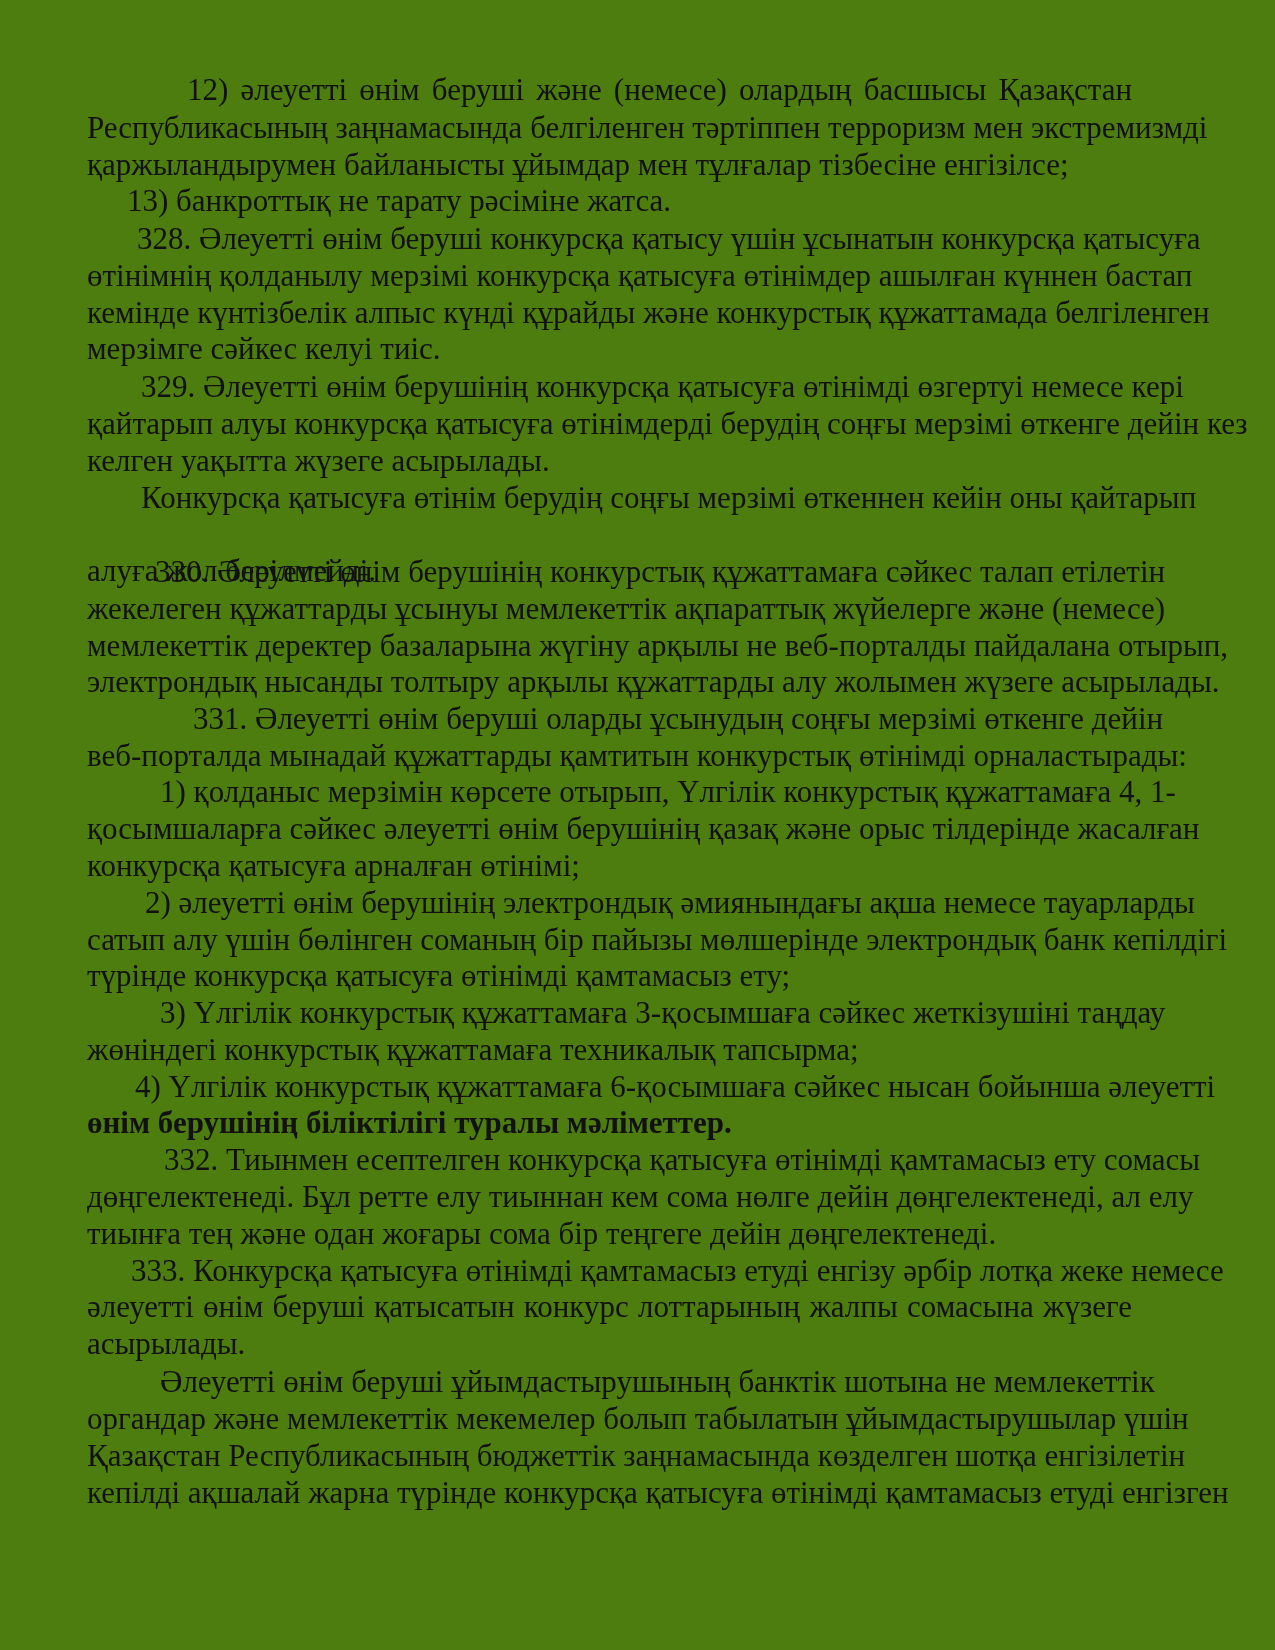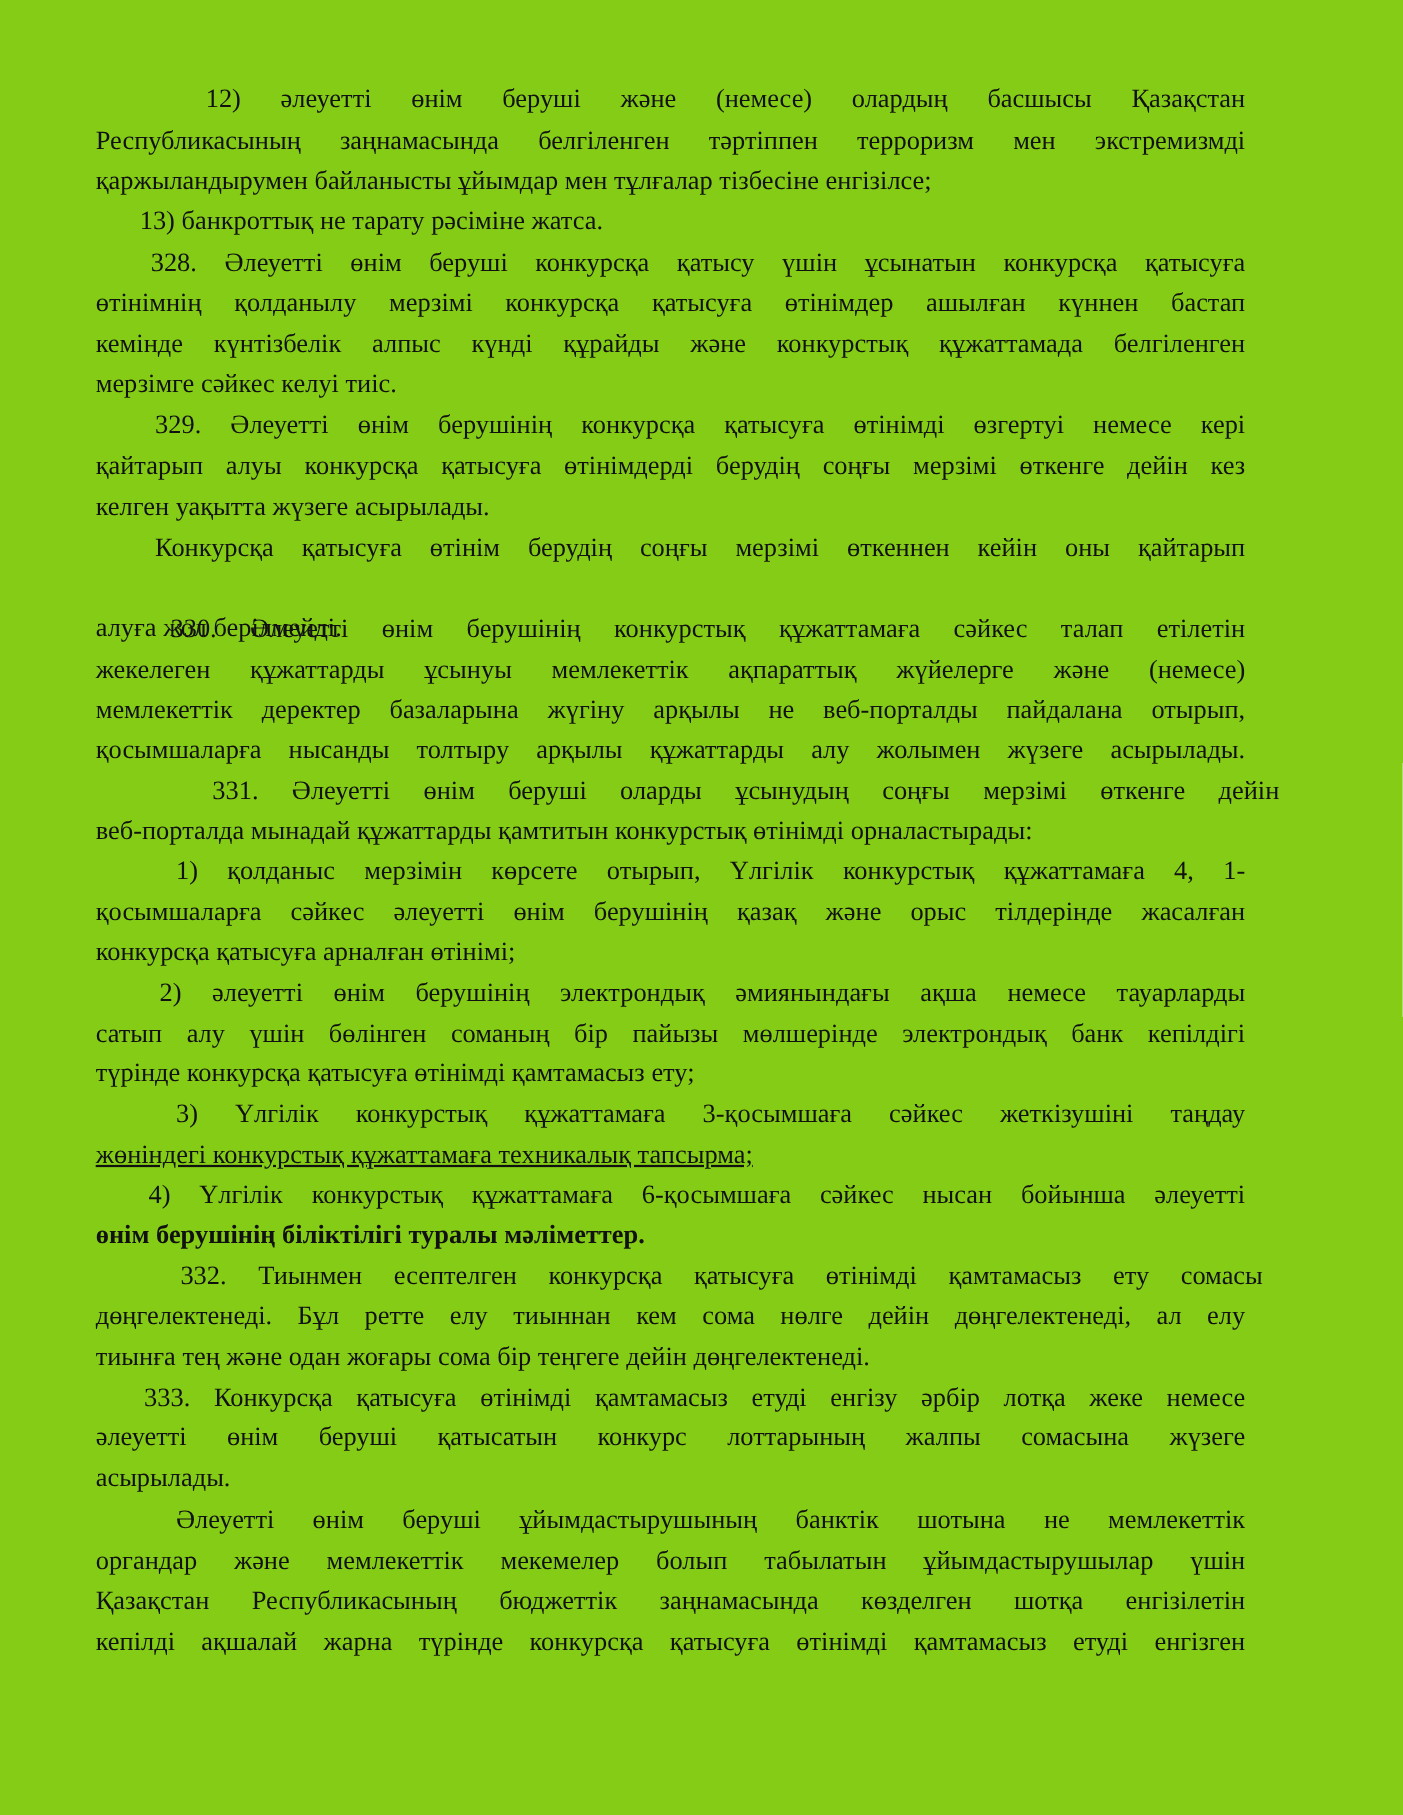--- a/index.html
+++ b/index.html
@@ -1,21 +1,21 @@
 <!DOCTYPE html>
 <html><head>
 <meta charset="utf-8">
 <style>
   html, body { margin: 0; padding: 0; background: #ffffff; }
   body { width: 1275px; height: 1650px; position: relative; overflow: hidden; }
   .page {
     position: absolute; left: 0; top: 0; width: 1275px; height: 1650px;
-    background: #84cc16; color: #111111;
+    background: #4d7c0f; color: #111111;
     font-family: "Liberation Serif", "DejaVu Serif", serif;
-    font-size: 24px;
+    font-size: 31px;
   }
   .line {
     position: absolute; left: 87px; width: 1045px;
     height: 36px; line-height: 36px;
     white-space: nowrap; overflow: visible;
   }
   .just { text-align: justify; text-align-last: justify; }
   .left { text-align: right; text-align-last: left; }
 </style>
 </head>
@@ -32,31 +32,31 @@
       <div class="line just" style="top: 295px; left: 87px; width: 1045px;">кемінде күнтізбелік алпыс күнді құрайды және конкурстық құжаттамада белгіленген</div>
       <div class="line left" style="top: 331px; left: 87px; width: 1045px;">мерзімге сәйкес келуі тиіс.</div>
       <div class="line just" style="top: 369px; left: 141px; width: 991px;">329. Әлеуетті өнім берушінің конкурсқа қатысуға өтінімді өзгертуі немесе кері</div>
       <div class="line just" style="top: 406px; left: 87px; width: 1045px;">қайтарып алуы конкурсқа қатысуға өтінімдерді берудің соңғы мерзімі өткенге дейін кез</div>
       <div class="line left" style="top: 443px; left: 87px; width: 1045px;">келген уақытта жүзеге асырылады.</div>
       <div class="line just" style="top: 480px; left: 141px; width: 991px;">Конкурсқа қатысуға өтінім берудің соңғы мерзімі өткеннен кейін оны қайтарып</div>
       <div class="line left" style="top: 517px; left: 87px; width: 1045px; margin-top: 36px;">алуға жол берілмейді.</div>
       <div class="line just" style="top: 554px; left: 155px; width: 977px;">330. Әлеуетті өнім берушінің конкурстық құжаттамаға сәйкес талап етілетін</div>
       <div class="line just" style="top: 591px; left: 87px; width: 1045px;">жекелеген құжаттарды ұсынуы мемлекеттік ақпараттық жүйелерге және (немесе)</div>
       <div class="line just" style="top: 628px; left: 87px; width: 1045px;">мемлекеттік деректер базаларына жүгіну арқылы не веб-порталды пайдалана отырып,</div>
-      <div class="line just" style="top: 664px; left: 87px; width: 1045px;">қосымшаларға нысанды толтыру арқылы құжаттарды алу жолымен жүзеге асырылады.</div>
+      <div class="line just" style="top: 664px; left: 87px; width: 1045px;">электрондық нысанды толтыру арқылы құжаттарды алу жолымен жүзеге асырылады.</div>
       <div class="line just" style="top: 701px; left: 162px; width: 970px; margin-left: 31px;">331. Әлеуетті өнім беруші оларды ұсынудың соңғы мерзімі өткенге дейін</div>
       <div class="line left" style="top: 738px; left: 87px; width: 1045px;">веб-порталда мынадай құжаттарды қамтитын конкурстық өтінімді орналастырады:</div>
       <div class="line just" style="top: 774px; left: 160px; width: 972px;">1) қолданыс мерзімін көрсете отырып, Үлгілік конкурстық құжаттамаға 4, 1-</div>
       <div class="line just" style="top: 811px; left: 87px; width: 1045px;">қосымшаларға сәйкес әлеуетті өнім берушінің қазақ және орыс тілдерінде жасалған</div>
       <div class="line left" style="top: 848px; left: 87px; width: 1045px;">конкурсқа қатысуға арналған өтінімі;</div>
       <div class="line just" style="top: 885px; left: 145px; width: 987px;">2) әлеуетті өнім берушінің электрондық әмиянындағы ақша немесе тауарларды</div>
       <div class="line just" style="top: 922px; left: 87px; width: 1045px;">сатып алу үшін бөлінген соманың бір пайызы мөлшерінде электрондық банк кепілдігі</div>
       <div class="line left" style="top: 958px; left: 87px; width: 1045px;">түрінде конкурсқа қатысуға өтінімді қамтамасыз ету;</div>
       <div class="line just" style="top: 995px; left: 160px; width: 972px;">3) Үлгілік конкурстық құжаттамаға 3-қосымшаға сәйкес жеткізушіні таңдау</div>
-      <div class="line left" style="top: 1032px; left: 87px; width: 1045px; text-decoration: underline;">жөніндегі конкурстық құжаттамаға техникалық тапсырма;</div>
+      <div class="line left" style="top: 1032px; left: 87px; width: 1045px;">жөніндегі конкурстық құжаттамаға техникалық тапсырма;</div>
       <div class="line just" style="top: 1069px; left: 135px; width: 997px;">4) Үлгілік конкурстық құжаттамаға 6-қосымшаға сәйкес нысан бойынша әлеуетті</div>
       <div class="line left" style="top: 1105px; left: 87px; width: 1045px; font-weight: bold;">өнім берушінің біліктілігі туралы мәліметтер.</div>
       <div class="line just" style="top: 1142px; left: 148px; width: 984px; margin-left: 16px;">332. Тиынмен есептелген конкурсқа қатысуға өтінімді қамтамасыз ету сомасы</div>
       <div class="line just" style="top: 1179px; left: 87px; width: 1045px;">дөңгелектенеді. Бұл ретте елу тиыннан кем сома нөлге дейін дөңгелектенеді, ал елу</div>
       <div class="line left" style="top: 1216px; left: 87px; width: 1045px;">тиынға тең және одан жоғары сома бір теңгеге дейін дөңгелектенеді.</div>
       <div class="line just" style="top: 1253px; left: 131px; width: 1001px;">333. Конкурсқа қатысуға өтінімді қамтамасыз етуді енгізу әрбір лотқа жеке немесе</div>
       <div class="line just" style="top: 1289px; left: 87px; width: 1045px;">әлеуетті өнім беруші қатысатын конкурс лоттарының жалпы сомасына жүзеге</div>
       <div class="line left" style="top: 1326px; left: 87px; width: 1045px;">асырылады.</div>
       <div class="line just" style="top: 1364px; left: 160px; width: 972px;">Әлеуетті өнім беруші ұйымдастырушының банктік шотына не мемлекеттік</div>
       <div class="line just" style="top: 1401px; left: 87px; width: 1045px;">органдар және мемлекеттік мекемелер болып табылатын ұйымдастырушылар үшін</div>

